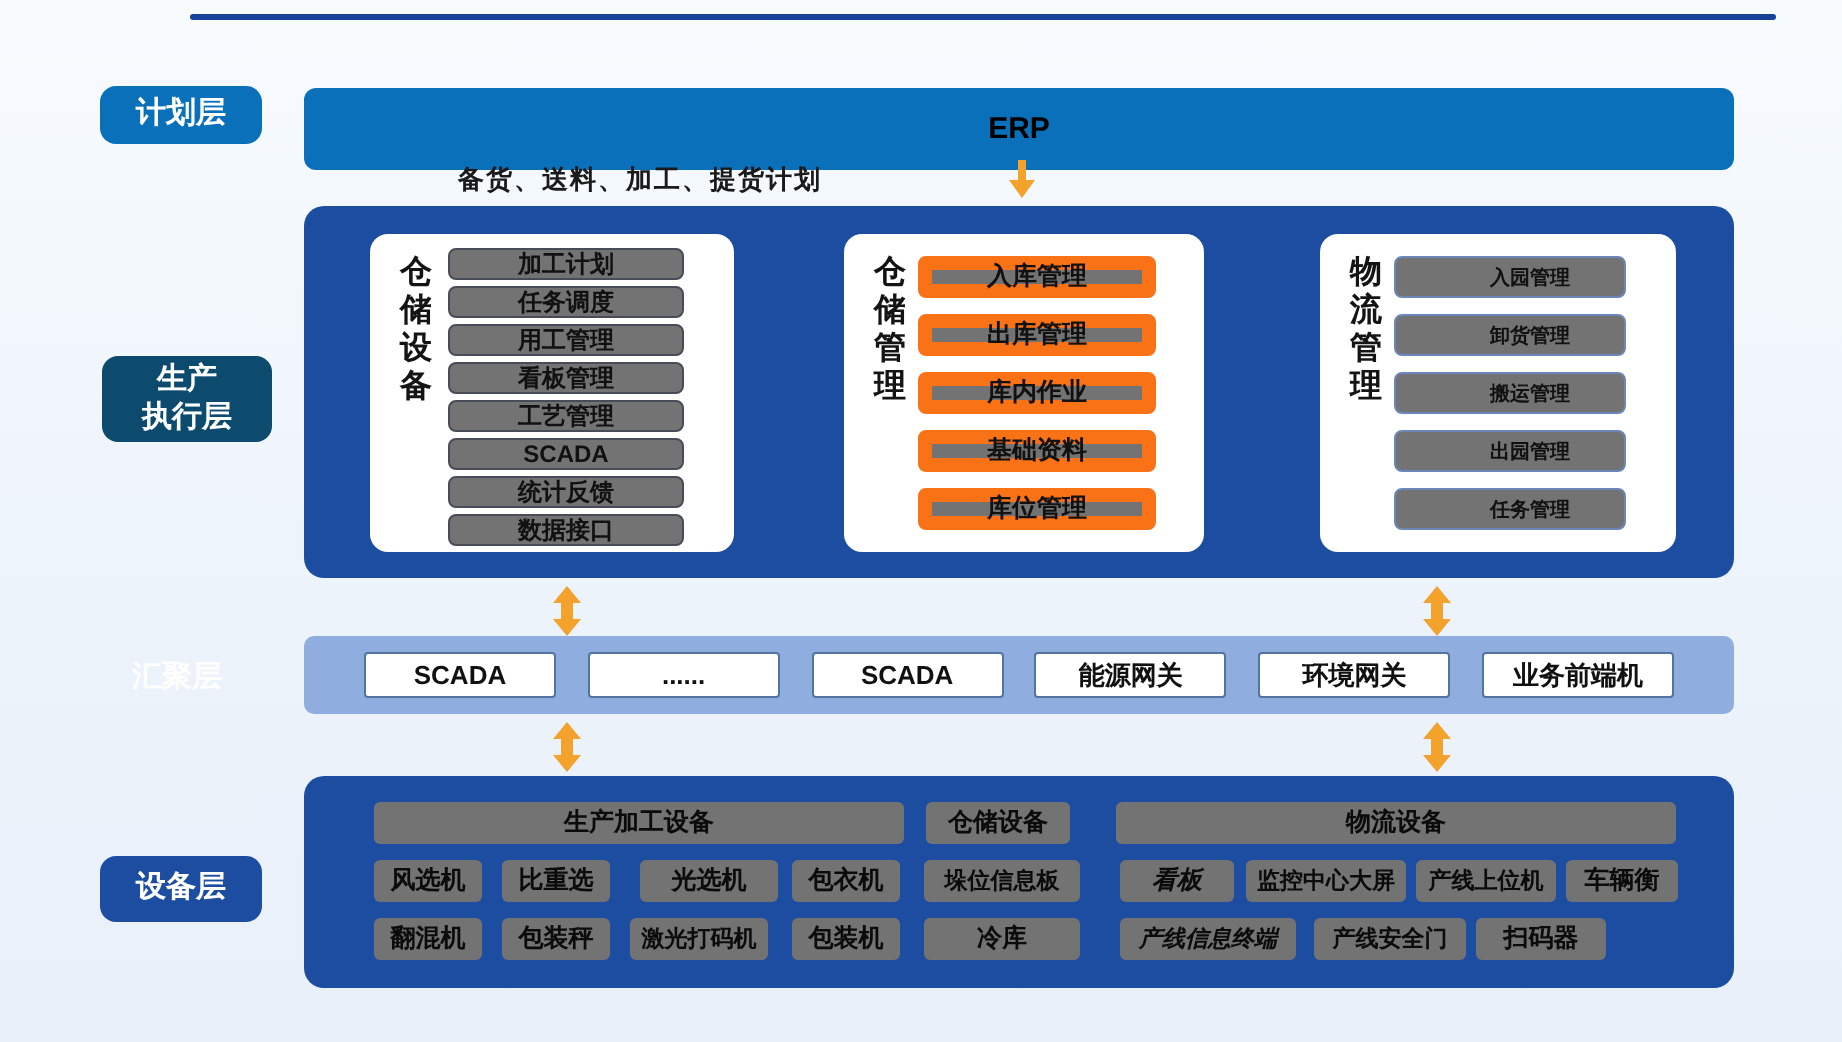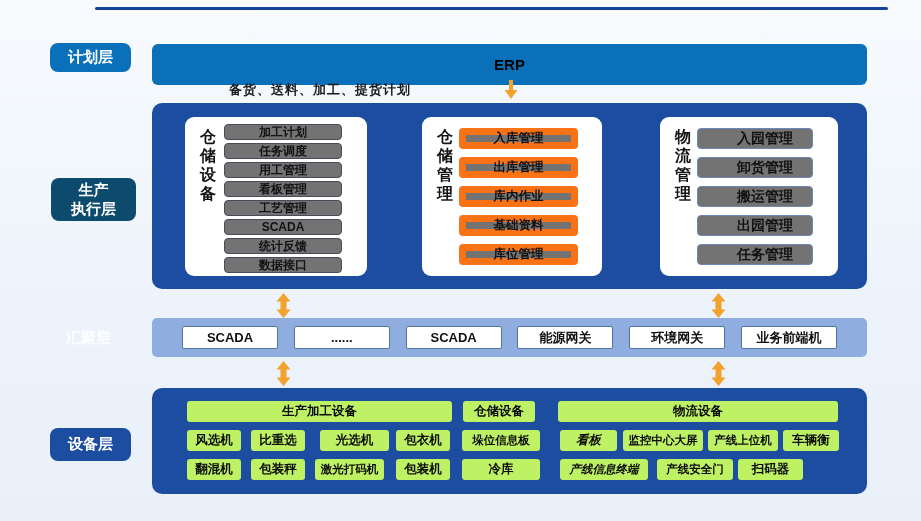--- a/index.html
+++ b/index.html
@@ -45,34 +45,34 @@
   .card2 { left:422px; width:180px; }
   .card3 { left:660px; width:178px; }
   .card-title { width:20px; margin:10px 0 0 15px; font-weight:bold; color:#141414;
                 font-size:16px; line-height:19px; word-break:break-all; }
   .card-items { position:absolute; display:flex; flex-direction:column; }
   .items1 { left:39px; top:7px;  gap:3px; }
   .items1 .card-item { width:118px; height:16px; font-size:12px; border:1px solid #474c58; }
   .items2 { left:37px; top:11px; gap:8px; }
   .items2 .card-item { width:119px; height:21px; font-size:12.5px; border:7px solid #f97316; }
   .items3 { left:37px; top:11px; gap:8px; }
-  .items3 .card-item { width:116px; height:21px; font-size:14px; border:1px solid #6b86b8;padding-left:20px; }
+  .items3 .card-item { width:116px; height:21px; font-size:10px; border:1px solid #6b86b8;padding-left:20px; }
   .card-item { background:#737373; border-radius:4px; color:#111; font-weight:bold;
                display:flex; align-items:center; justify-content:center; }
 
   .band { position:absolute; left:152px; top:318px; width:715px; height:39px;
           background:#8fadde; border-radius:5px; display:flex; align-items:center;
           justify-content:space-between; padding:0 30px; }
   .band-box { width:96px; height:23px; background:#fff; border:1px solid #52749f;
               border-radius:2px; color:#111; font-size:13px; font-weight:600;
               display:flex; align-items:center; justify-content:center; }
 
   .device-box { position:absolute; left:152px; top:388px; width:715px; height:106px;
                 background:#1c4da0; border-radius:10px; }
-  .dev { position:absolute; height:21px; background:#bef264; border-radius:3px;
+  .dev { position:absolute; height:21px; background:#737373; border-radius:3px;
          color:#0b0b0b; font-size:12.5px; font-weight:bold;
          display:flex; align-items:center; justify-content:center; }
   .d-h0 { left:35px;  top:13px; width:265px; }
   .d-h1 { left:311px; top:13px; width:72px; }
   .d-h2 { left:406px; top:13px; width:280px; }
   .d-a0 { left:35px;  top:42px; width:54px; }
   .d-a1 { left:99px;  top:42px; width:54px; }
   .d-a2 { left:168px; top:42px; width:69px; }
   .d-a3 { left:244px; top:42px; width:54px; }
   .d-a4 { left:310px; top:42px; width:78px; font-size:11.5px; }

